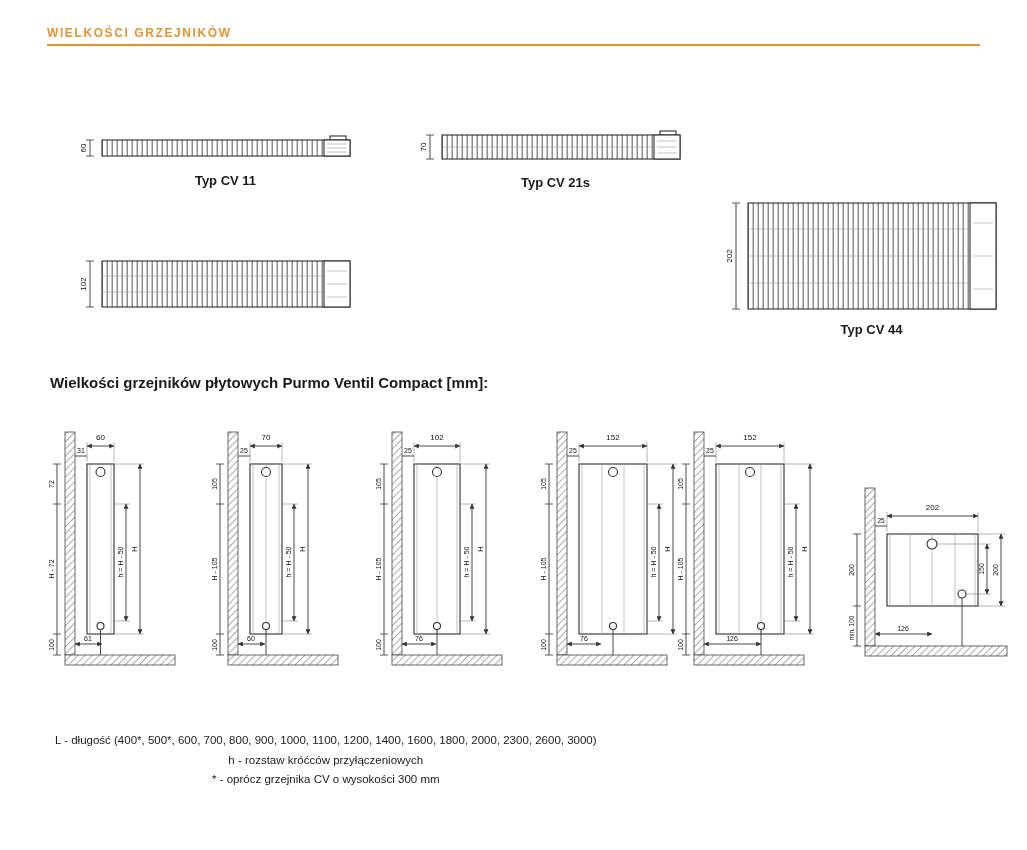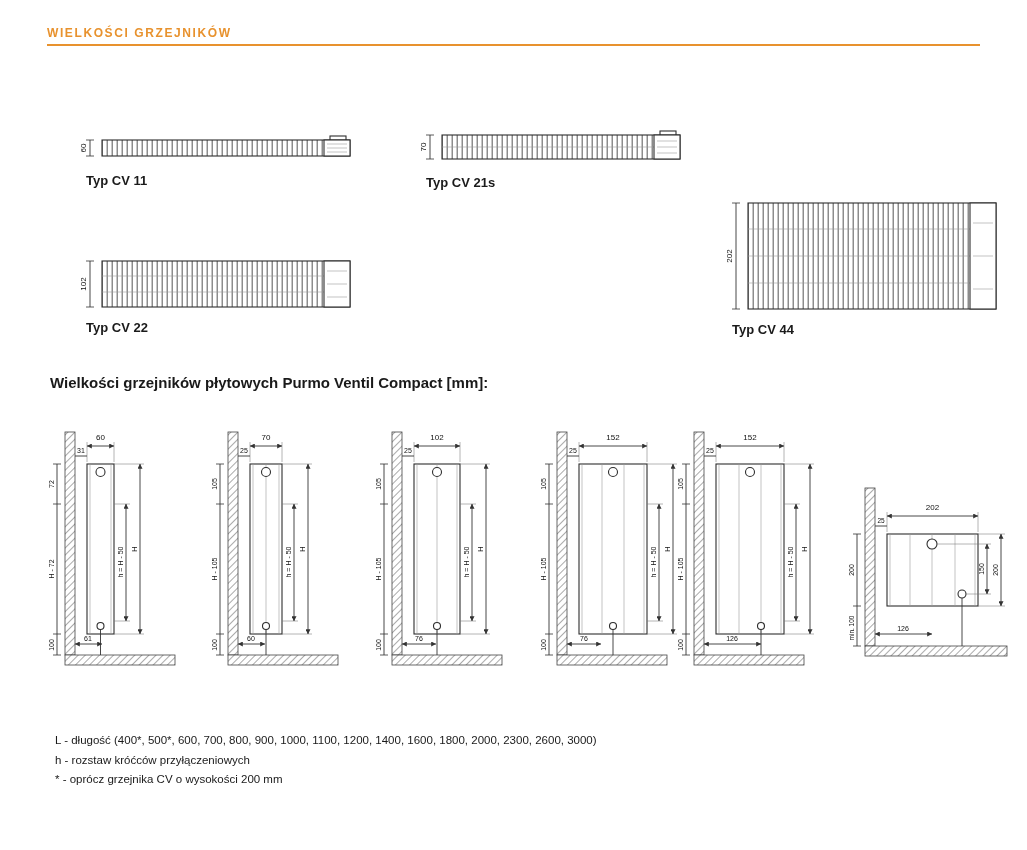--- a/index.html
+++ b/index.html
@@ -1,18 +1,18 @@
 <!DOCTYPE html>
 <html><head>
 <meta charset="utf-8">
 <style>
   * { margin:0; padding:0; box-sizing:border-box; }
   html,body { background:#ffffff; }
   body { font-family:"Liberation Sans", sans-serif; color:#1a1a1a; }
-  .page { position:relative; width:1027px; height:850px; background:#ffffff; overflow:hidden; }
+  .page { position:relative; width:1027px; height:850px; background:#ffffff; overflow:hidden;text-align:center; }
   .header-title { position:absolute; left:47px; top:26px; font-size:12px; font-weight:700; letter-spacing:1.6px; color:#E8922E; }
   .header-rule { position:absolute; left:47px; top:44px; width:933px; height:2px; background:#E8922E; }
   .cs { position:absolute; }
   .cs-label { font-weight:700; font-size:13px; margin-top:8px; margin-left:6px; }
   .mid-title { position:absolute; left:50px; top:374px; font-size:15px; font-weight:700; }
   .sd { position:absolute; }
   .legend { position:absolute; left:55px; top:731px; font-size:11.5px; line-height:19.5px; }
   svg { display:block; overflow:visible; }
   svg text { font-family:"Liberation Sans", sans-serif; fill:#111; }
   .dl { stroke:#333; stroke-width:0.9; fill:none; }
@@ -103,21 +103,20 @@
       <rect class="body-fins" x="22" y="5" width="248" height="46"></rect>
       <line class="inr" x1="22" y1="20" x2="270" y2="20"></line>
       <line class="inr" x1="22" y1="36" x2="270" y2="36"></line>
       <rect class="cap" x="244" y="5" width="26" height="46"></rect>
       <g class="inr">
         <line x1="247" y1="15" x2="267" y2="15"></line>
         <line x1="247" y1="28" x2="267" y2="28"></line>
         <line x1="247" y1="41" x2="267" y2="41"></line>
       </g>
     </svg>
-    <div class="cs-label">Typ CV 22</div>
   </div>
 
 
   <div class="cs" style="left:726px; top:198px;">
     <svg width="285" height="116" viewBox="0 0 285 116">
       <g>
         <line class="tk" x1="6" y1="5" x2="14" y2="5"></line>
         <line class="tk" x1="6" y1="111" x2="14" y2="111"></line>
         <line class="dl" x1="10" y1="5" x2="10" y2="111"></line>
         <text class="t8" x="6" y="58" transform="rotate(-90 6 58)" text-anchor="middle">202</text>
@@ -375,16 +374,16 @@
         <text class="t7" x="153" y="88" transform="rotate(-90 153 88)" text-anchor="middle">200</text>
         <line class="dl" x1="30" y1="152" x2="87" y2="152" marker-start="url(#ma)" marker-end="url(#ma)"></line>
         <text class="t7" x="58" y="149" text-anchor="middle">126</text>
       </g>
     </svg>
   </div>
 
   <div class="legend">
     <div>L - długość (400*, 500*, 600, 700, 800, 900, 1000, 1100, 1200, 1400, 1600, 1800, 2000, 2300, 2600, 3000)</div>
     <div>h - rozstaw króćców przyłączeniowych</div>
-    <div>* - oprócz grzejnika CV o wysokości 200 mm</div>
+    <div>* - oprócz grzejnika CV o wysokości 300 mm</div>
   </div>
 
 </div>
 
 </body></html>

